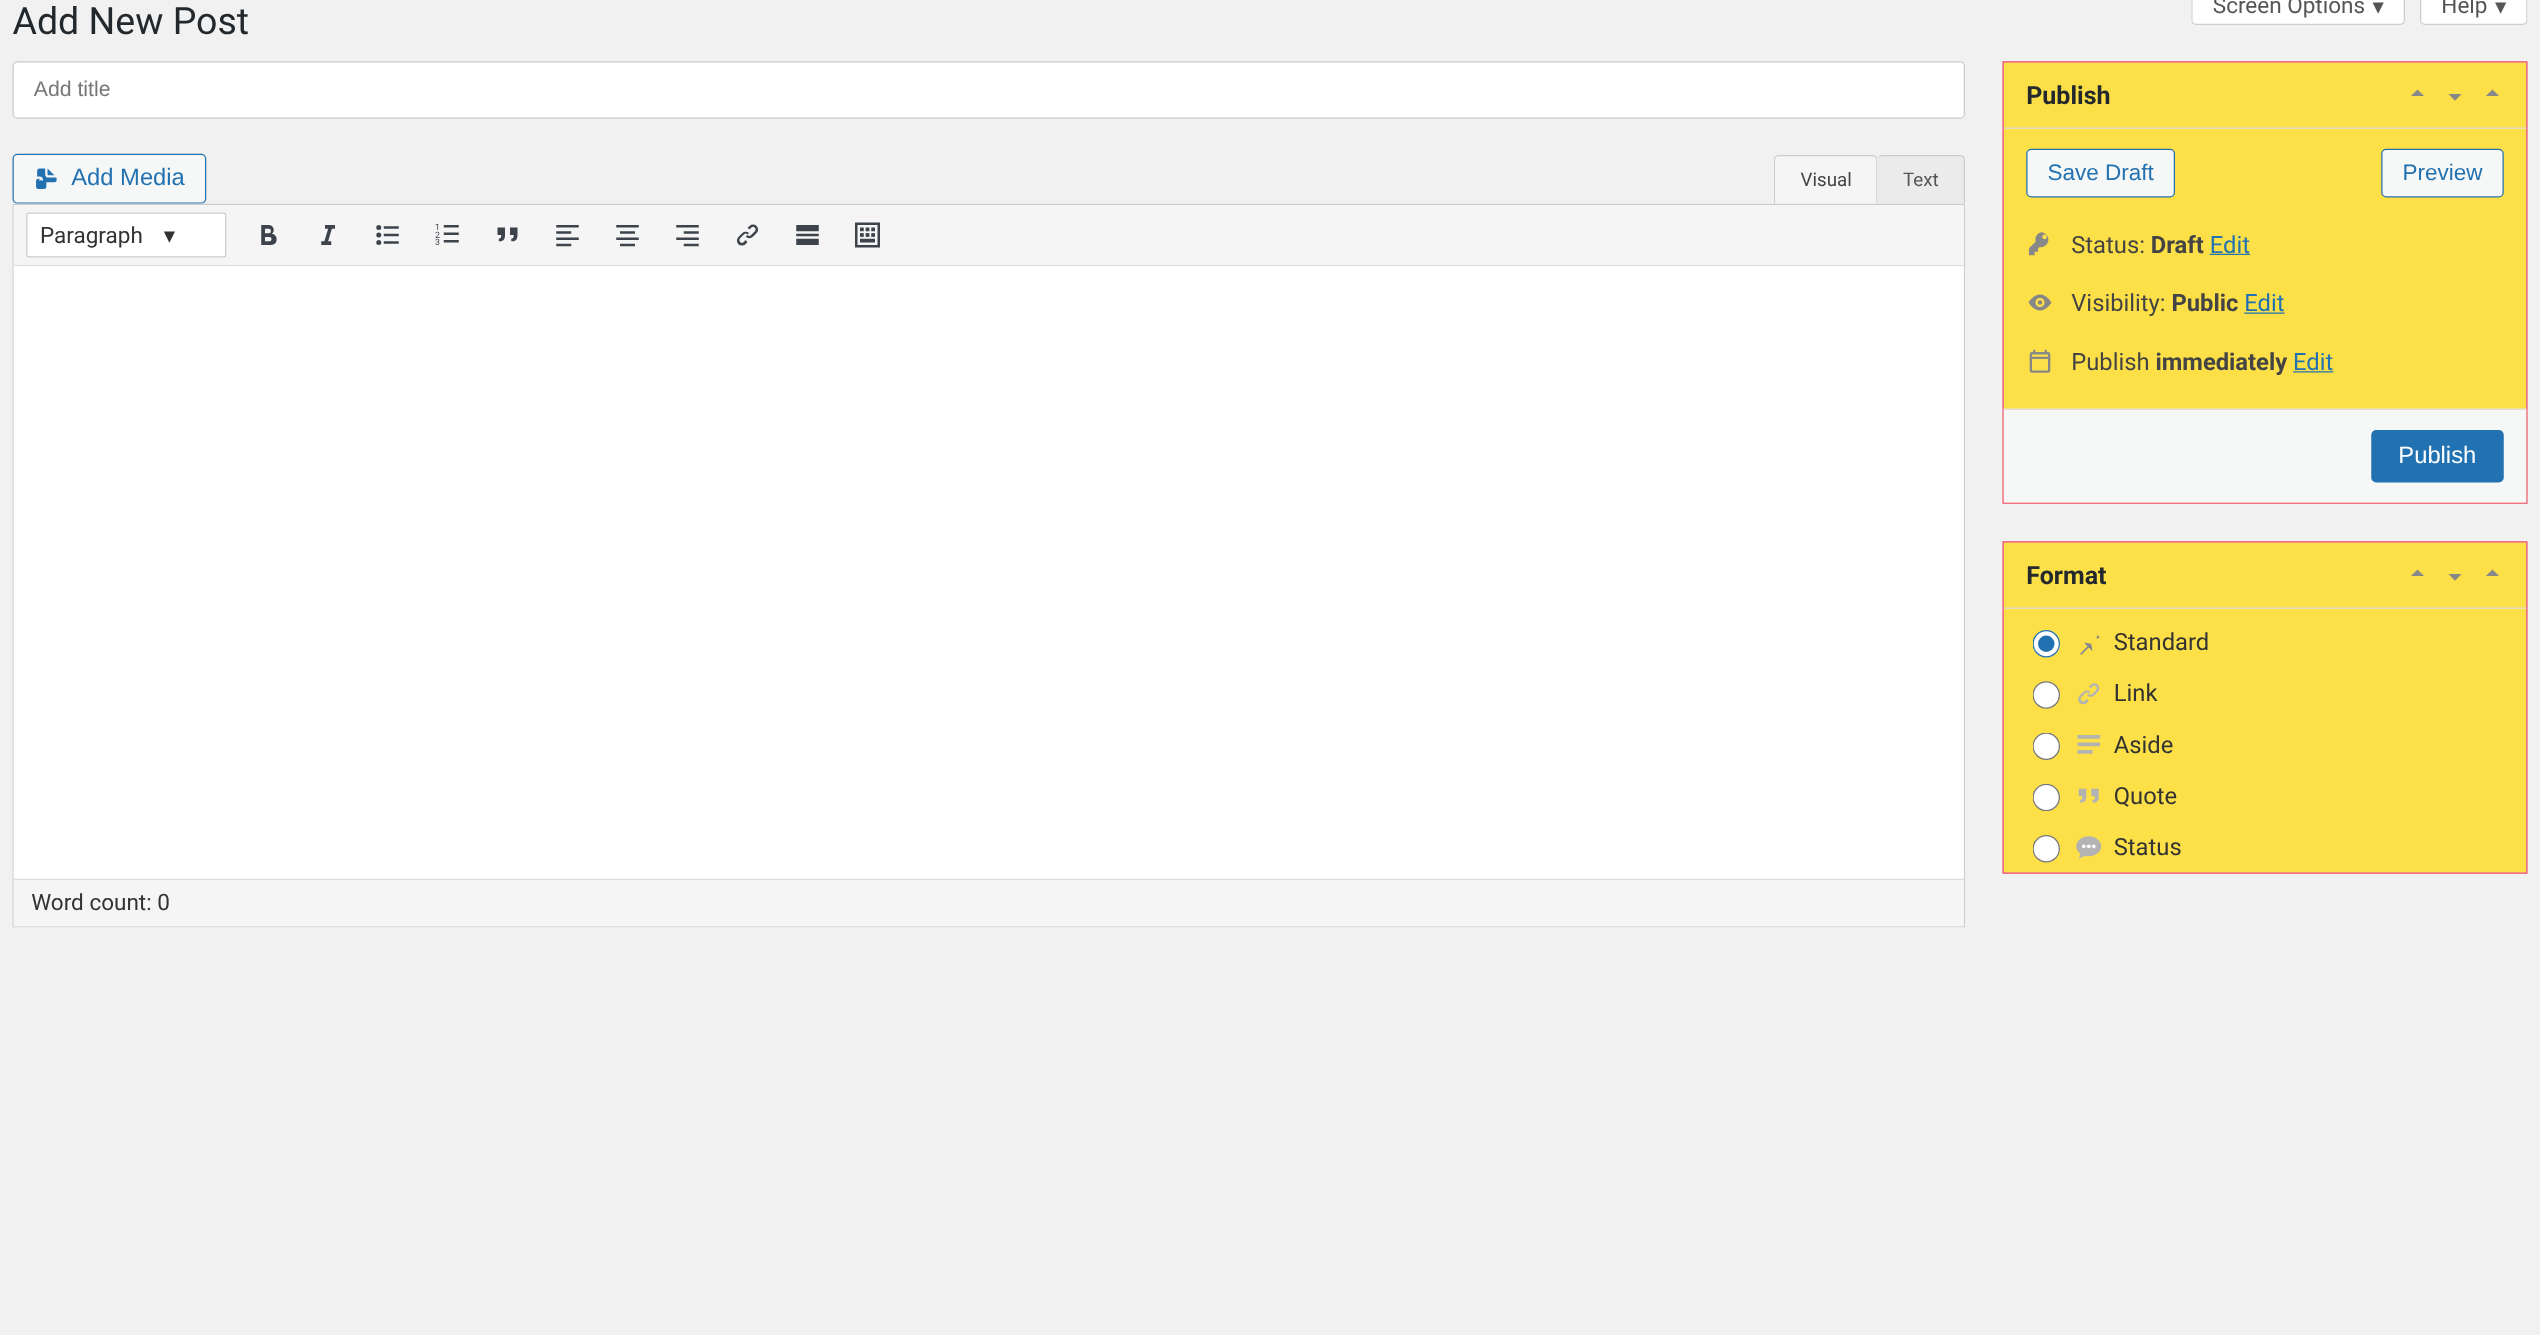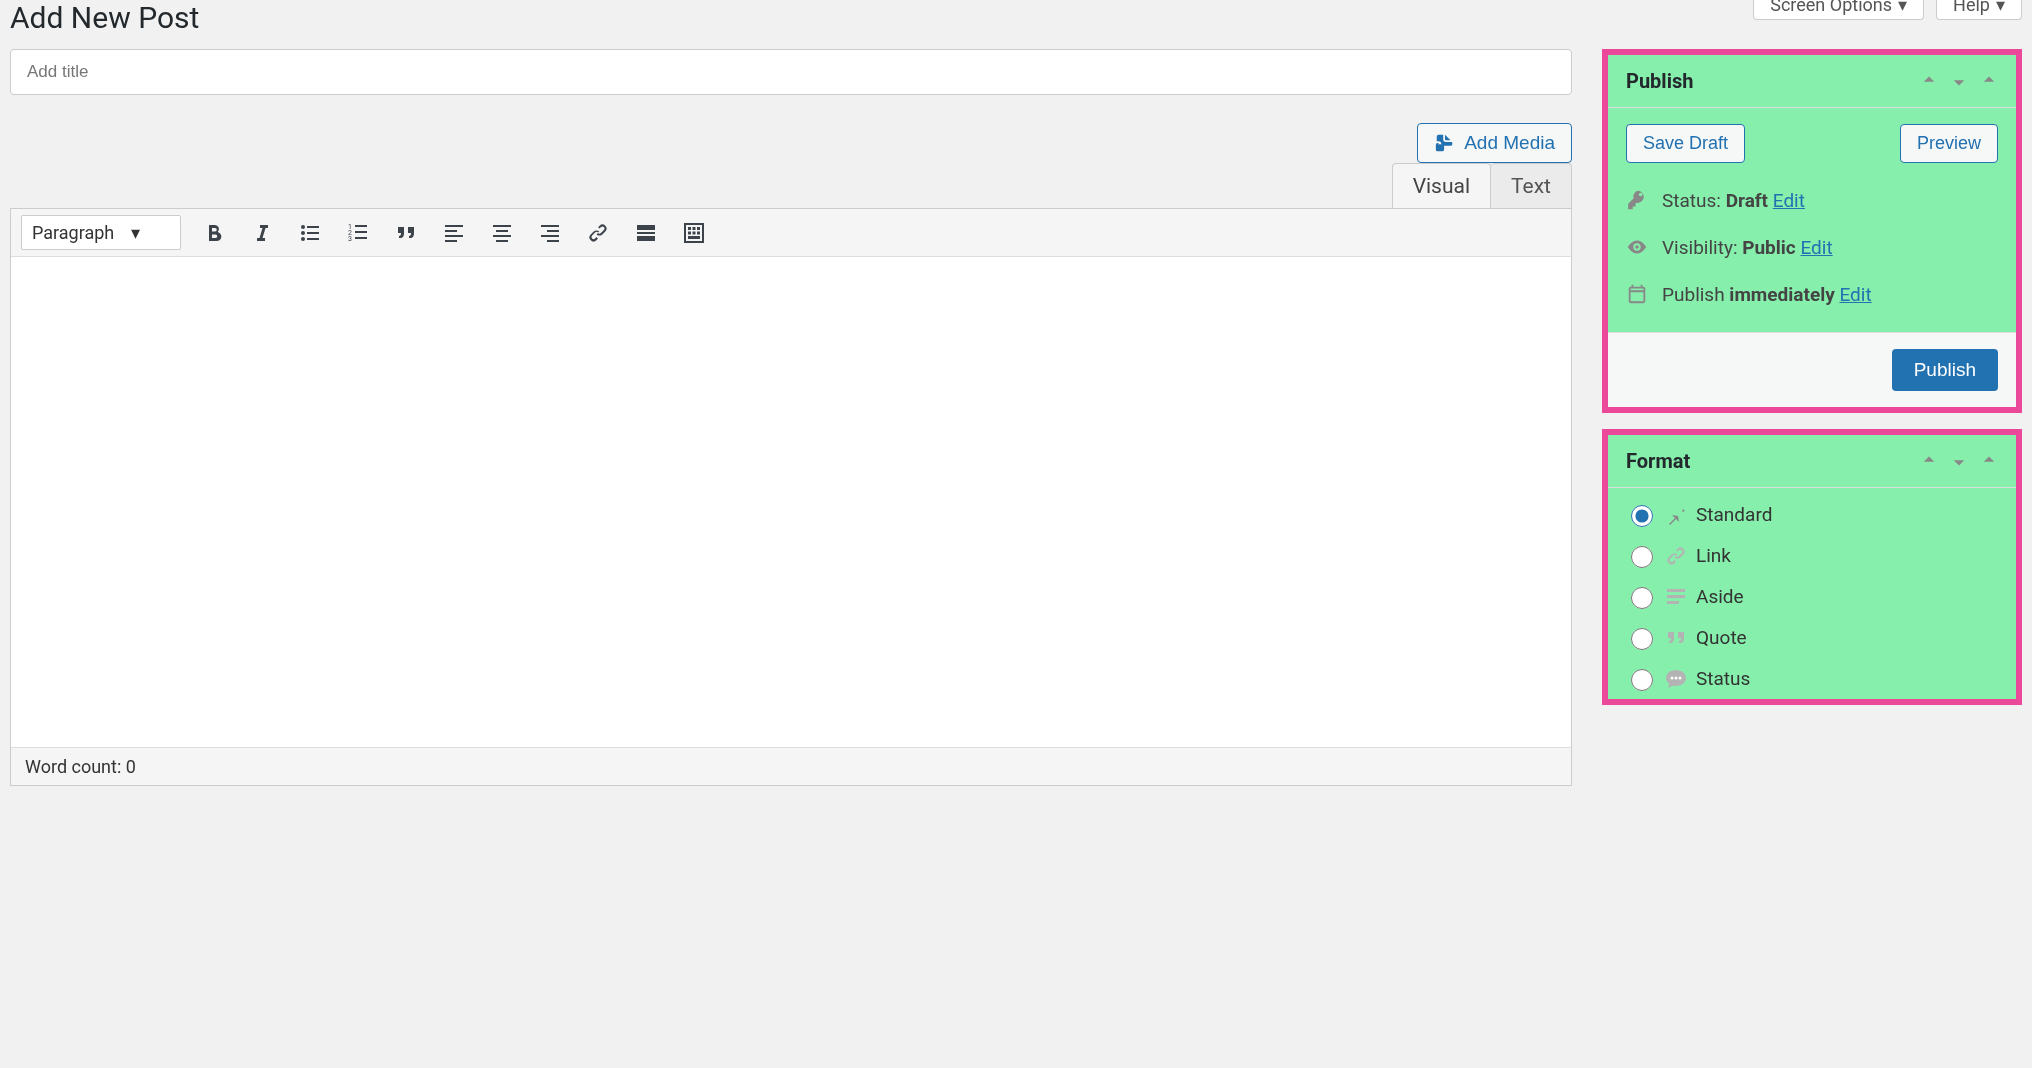--- a/index.html
+++ b/index.html
@@ -56,40 +56,39 @@
     color: #555;
     outline: none;
   }
   .title-input::placeholder { color: #777; }
 
   .below-title-row {
     margin-top: 28px;
     display: flex;
     align-items: flex-end;
     justify-content: space-between;
-    flex-direction: column;
   }
   .add-media-btn {
     display: inline-flex;
     align-items: center;
     gap: 8px;
     border: 1px solid #2271b1;
     color: #2271b1;
     background: #f6f7f7;
     padding: 8px 16px;
     font-size: 19px;
     border-radius: 4px;
     cursor: pointer;
   }
   .add-media-btn svg { width: 22px; height: 22px; fill: #2271b1; }
 
   .tabs { display: flex; }
   .tab {
     padding: 10px 20px;
-    font-size: 21px;
+    font-size: 15px;
     border: 1px solid #ccc;
     border-bottom: none;
     color: #555;
     cursor: pointer;
     background: #ebebeb;
     border-top-left-radius: 4px;
     border-top-right-radius: 4px;
   }
   .tab.active { background: #f5f5f5; color: #444; }
   .tab:not(:first-child){ border-left: none; }
@@ -143,23 +142,23 @@
   .wordcount-bar {
     border-top: 1px solid #ddd;
     background: #f5f5f5;
     padding: 8px 14px;
     font-size: 18px;
     color: #333;
   }
 
   
   .postbox {
-    background: #86efac;
-    border: 6px solid #ec4899;
-    margin-bottom: 16px;
+    background: #fde047;
+    border: 1px solid #ec4899;
+    margin-bottom: 30px;
   }
   .postbox-header {
     display: flex;
     justify-content: space-between;
     align-items: center;
     padding: 14px 18px;
     border-bottom: 1px solid #ddd;
   }
   .postbox-header h2 {
     font-size: 20px;

